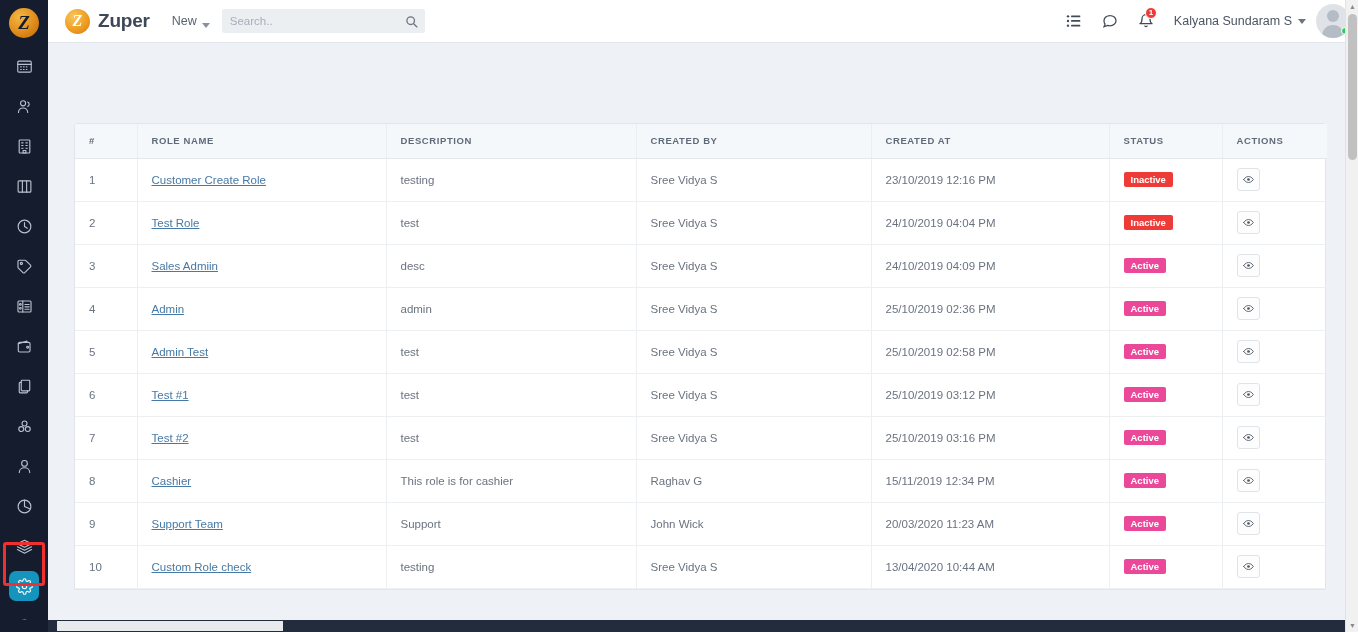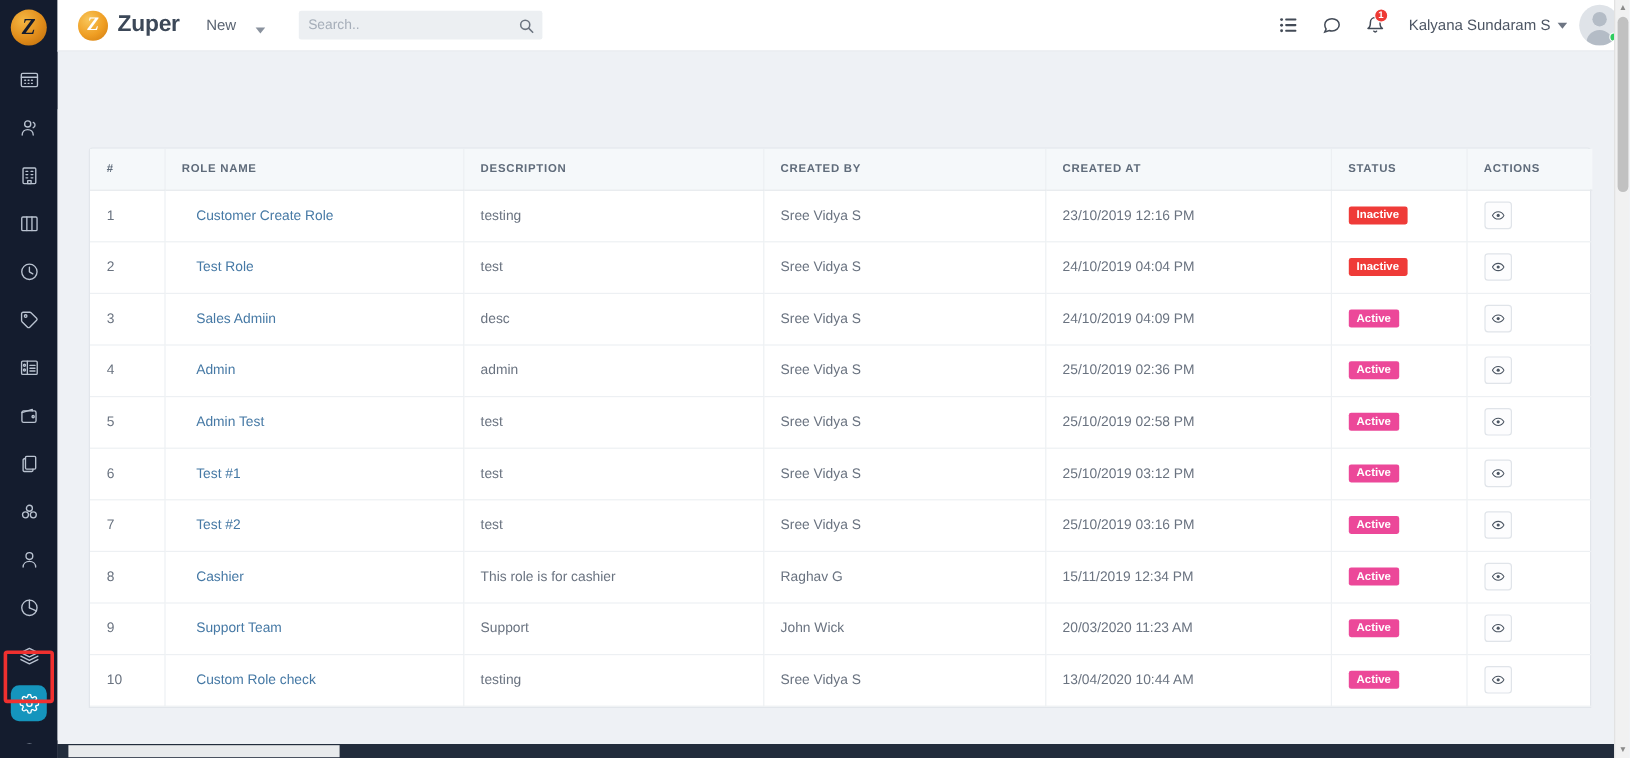--- a/index.html
+++ b/index.html
@@ -64,26 +64,26 @@
     display: flex; align-items: center; justify-content: center;
     color: #ffffff; font-size: 16px; font-weight: bold;
     font-family: "Liberation Serif", serif; font-style: italic;
   }
   .brand-name {
     margin-left: 8px; font-size: 19px; font-weight: bold;
     color: #3c4858; letter-spacing: -0.2px;
   }
   .new-dd {
     margin-left: 22px; font-size: 12.5px; color: #5a6472;
-    display: flex; align-items: flex-end; gap: 16px; cursor: pointer;
+    display: flex; align-items: flex-end; gap: 5px; cursor: pointer;
   }
   .caret { width: 0; height: 0; border-left: 4px solid transparent;
            border-right: 4px solid transparent; border-top: 5px solid #8a929e; }
   .search-wrap {
-    margin-left: 28px; width: 203px; height: 24px;
+    margin-left: 12px; width: 203px; height: 24px;
     background: #eceff2; border-radius: 2px;
     display: flex; align-items: center; padding: 12px 8px;
     position: relative;
   }
   .search-wrap input {
     border: 0; background: transparent; outline: none;
     font-size: 11.5px; color: #6b7482; width: 170px;
     font-family: "Liberation Sans", sans-serif;
   }
   .search-wrap input::placeholder { color: #a6aeb9; }
@@ -183,21 +183,21 @@
   tbody td:last-child { border-right: 0; }
   .col-idx   { width: 62px; }
   .col-name  { width: 249px; }
   .col-desc  { width: 250px; }
   .col-by    { width: 235px; }
   .col-at    { width: 238px; }
   .col-status{ width: 113px; }
   .col-act   { width: 105px; }
 
   .role-link {
-    color: #4679a5; font-size: 11.5px; cursor: pointer; margin-left: 12px;
+    color: #4679a5; text-decoration: underline; font-size: 11.5px; cursor: pointer;
   }
   .badge {
     display: inline-block; border-radius: 2px; color: #fff;
     font-size: 9.5px; font-weight: bold; padding: 3px 7px 3px 7px;
     line-height: 1;
   }
   .badge.inactive { background: #ef3b38; text-align: right; }
   .badge.active   { background: #ec4899; }
   .eye-btn {
     width: 23px; height: 23px; border: 1px solid #e0e4e9; border-radius: 3px;

